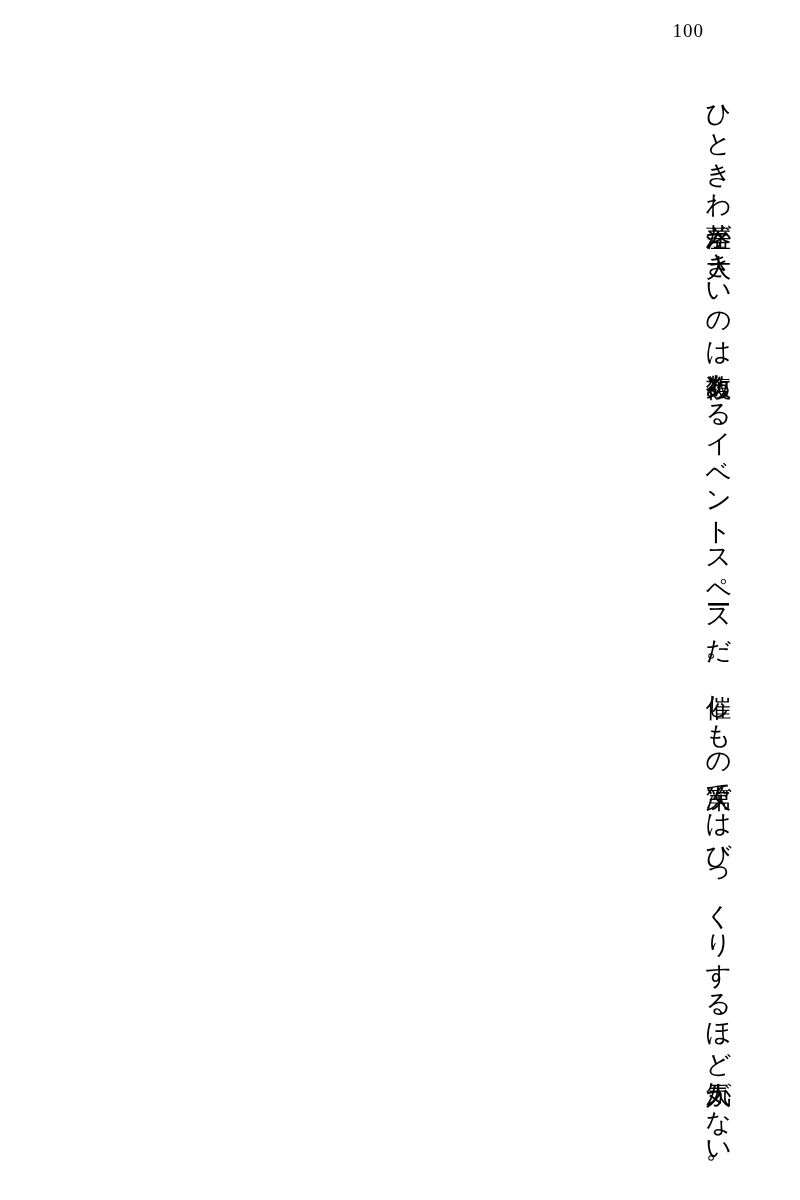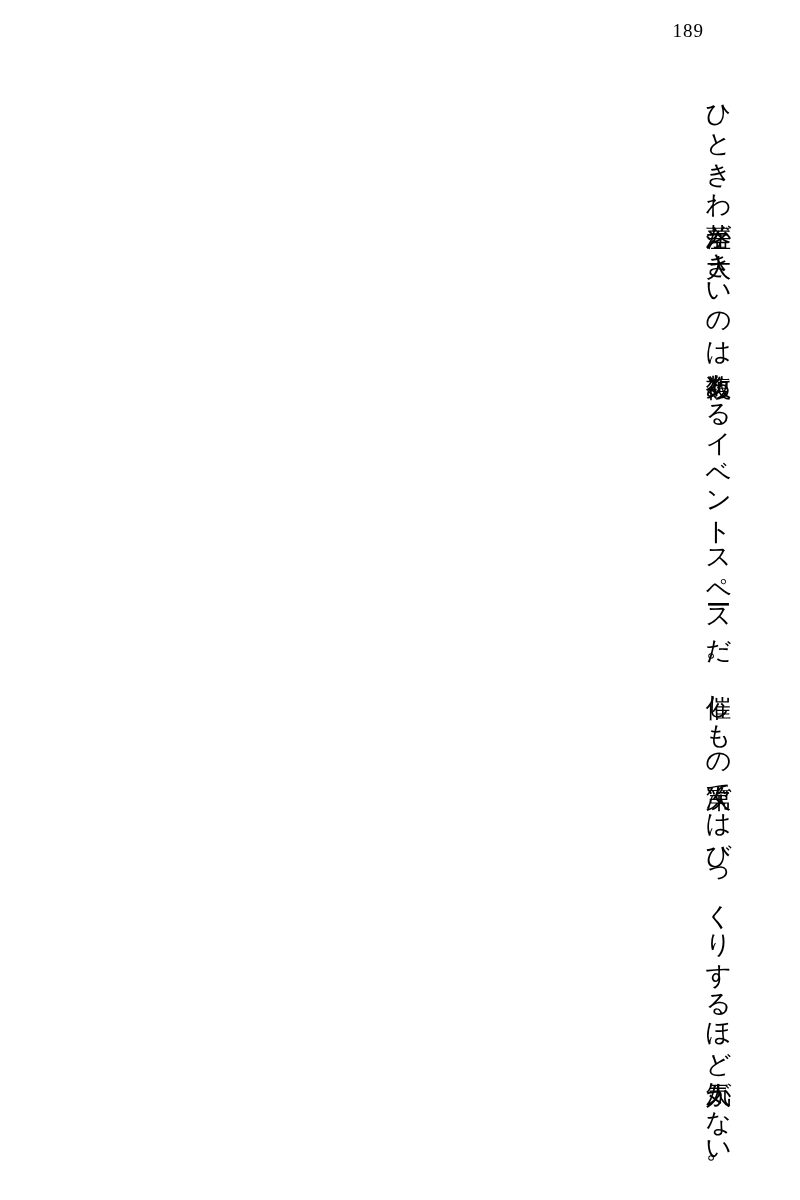--- a/index.html
+++ b/index.html
@@ -57,21 +57,21 @@
   }
   .line.indent {
     padding-top: 26px;
   }
 </style>
 </head>
 <body>
 
 <div class="page">
 
-  <div class="page-number">189</div>
+  <div class="page-number">100</div>
 
   <div class="text-block">
     <div class="line">ひときわ落差が大きいのは複数あるイベントスペースだ。催しもの次第ではびっく</div>
     <div class="line">りするほど人気がない。</div>
     <div class="line indent">今回の狙い目は近隣の小中学校が合同で開催した展覧会。</div>
 
   </div>
 
 </div>
 

